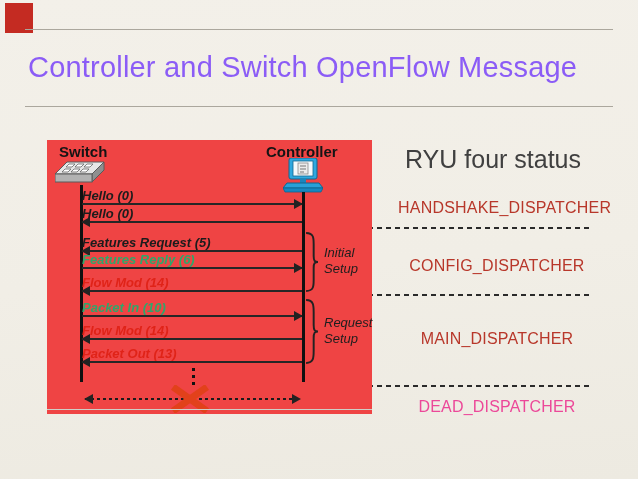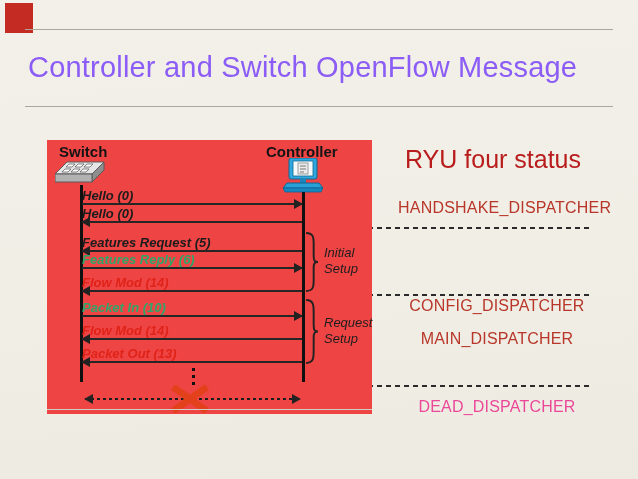--- a/index.html
+++ b/index.html
@@ -55,21 +55,21 @@
                    background:repeating-linear-gradient(180deg,#111 0 3px,transparent 3px 7px); }
 
   .teardown-arrow { position:absolute; left:38px; top:258px; width:215px; height:2px;
                     background:repeating-linear-gradient(90deg,#1C1C1C 0 3px,transparent 3px 6px); }
   .red-x { position:absolute; left:122px; top:245px; }
 
   
   .status-heading { left:405px; top:145px; font-size:25px; font-weight:500; white-space:nowrap; }
   .status-item { left:398px; width:198px; text-align:center; font-size:16px; font-weight:500;
                  letter-spacing:.2px; white-space:nowrap; }
-  .st1 { top:199px; } .st2 { top:257px;margin-top:40px; } .st3 { top:330px; } .st4 { top:398px; }
+  .st1 { top:199px; } .st2 { top:257px; } .st3 { top:330px; } .st4 { top:398px; }
 </style>
 </head>
 <body>
 
 <div class="abs accent-square" style="background-color: rgb(196, 43, 34);"></div>
 <div class="abs rule rule-top"></div>
 <h1 class="abs slide-title" style="color: #8b5cf6;">Controller and Switch OpenFlow Message</h1>
 <div class="abs rule rule-bottom"></div>
 
 <div class="abs sep sep1"></div>
@@ -167,18 +167,18 @@
     <span class="ah ah-left"></span>
     <span class="ah ah-right"></span>
   </div>
 
   <svg class="red-x" width="42" height="28" viewBox="0 0 42 28">
     <line x1="4" y1="2" x2="38" y2="26" stroke="#E2411B" stroke-width="7"></line>
     <line x1="38" y1="2" x2="4" y2="26" stroke="#E2411B" stroke-width="7"></line>
   </svg>
 </div>
 
-<div class="abs status-heading" style="color: #b91c1c;">RYU four status</div>
+<div class="abs status-heading" style="color: #404040;">RYU four status</div>
 
 <div class="abs status-item st1" style="color: rgb(184, 55, 42);">HANDSHAKE_DISPATCHER</div>
 <div class="abs status-item st2" style="color: rgb(184, 55, 42);">CONFIG_DISPATCHER</div>
 <div class="abs status-item st3" style="color: rgb(184, 55, 42);">MAIN_DISPATCHER</div>
 <div class="abs status-item st4" style="color: #ec4899;">DEAD_DISPATCHER</div>
 
 </body></html>

